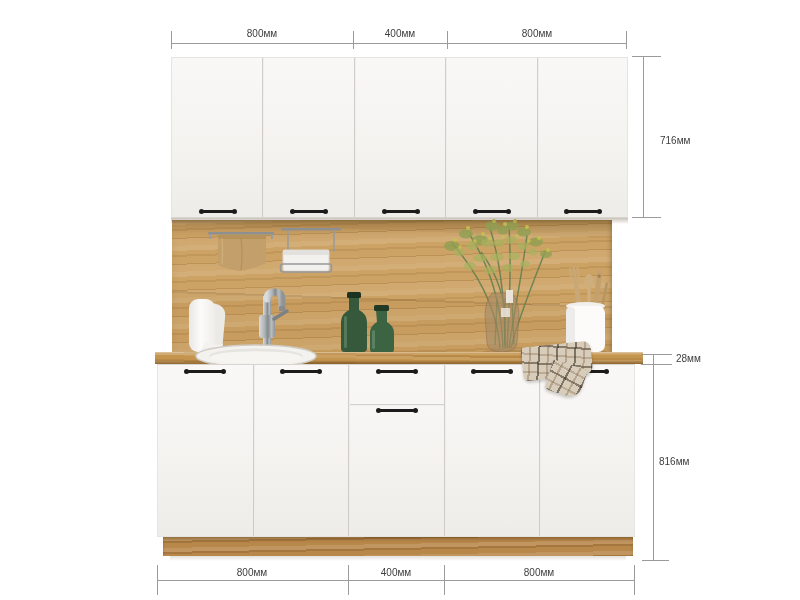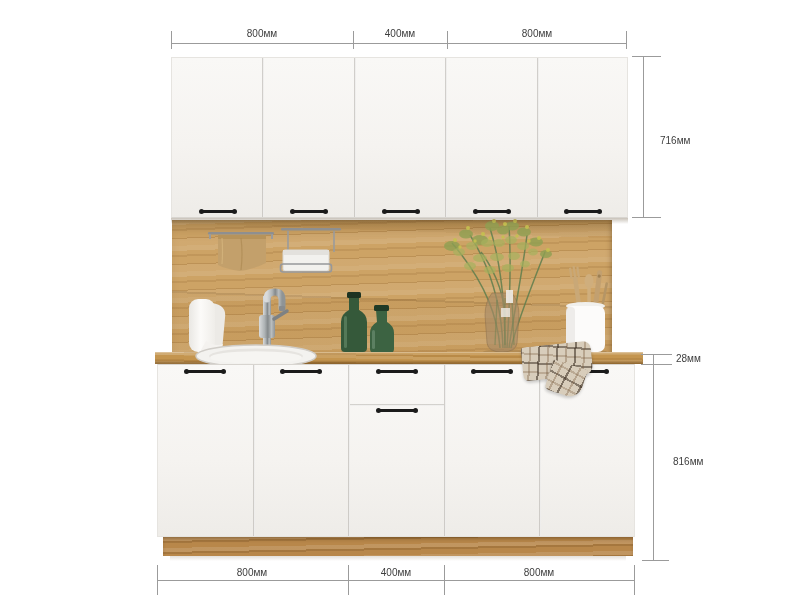--- a/index.html
+++ b/index.html
@@ -280,16 +280,16 @@
     <div class="dline" style="left:632px;top:217px;width:29px;height:1px"></div>
     <span class="lbl" style="left:660px;top:134px">716мм</span>
 
     <div class="dline" style="left:641px;top:354px;width:31px;height:1px"></div>
     <div class="dline" style="left:653px;top:354px;width:1px;height:10px"></div>
     <div class="dline" style="left:641px;top:364px;width:31px;height:1px"></div>
     <span class="lbl" style="left:676px;top:352px">28мм</span>
 
     <div class="dline" style="left:653px;top:364px;width:1px;height:196px"></div>
     <div class="dline" style="left:642px;top:560px;width:27px;height:1px"></div>
-    <span class="lbl" style="left:673px;top:455px">816мм</span>
+    <span class="lbl" style="left:659px;top:455px">816мм</span>
   </div>
 
 </div>
 
 </body></html>

